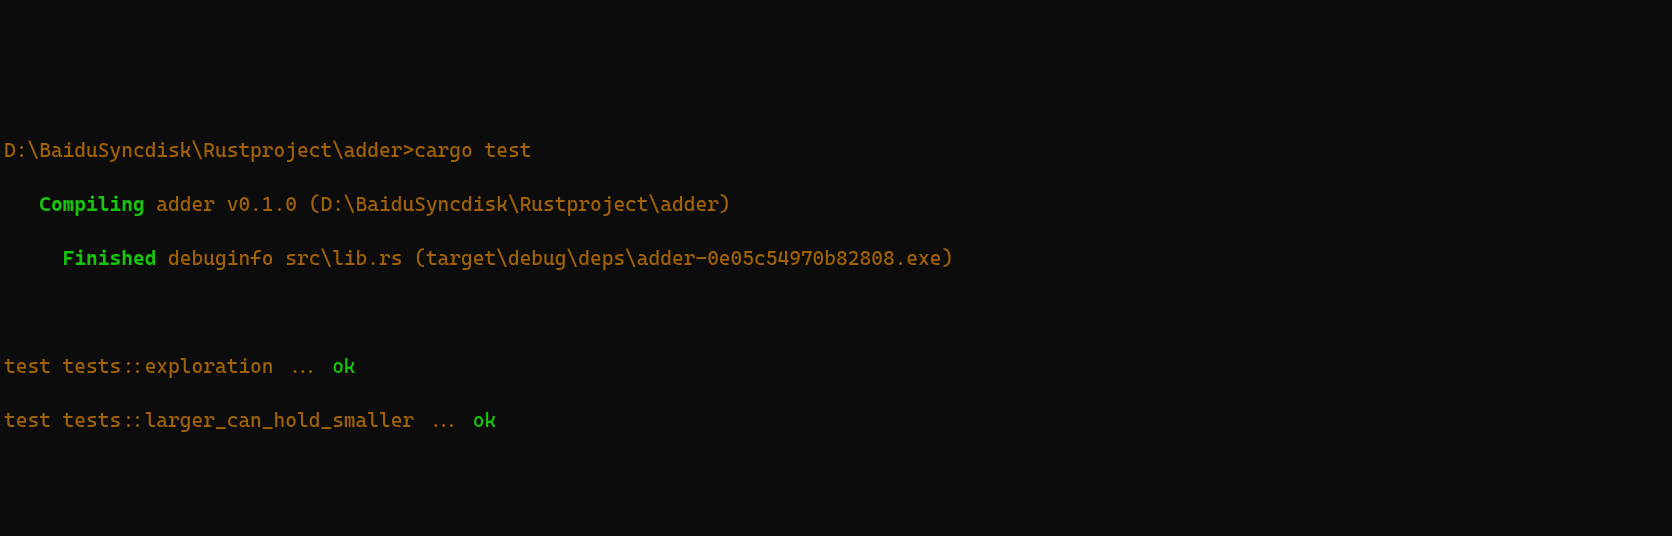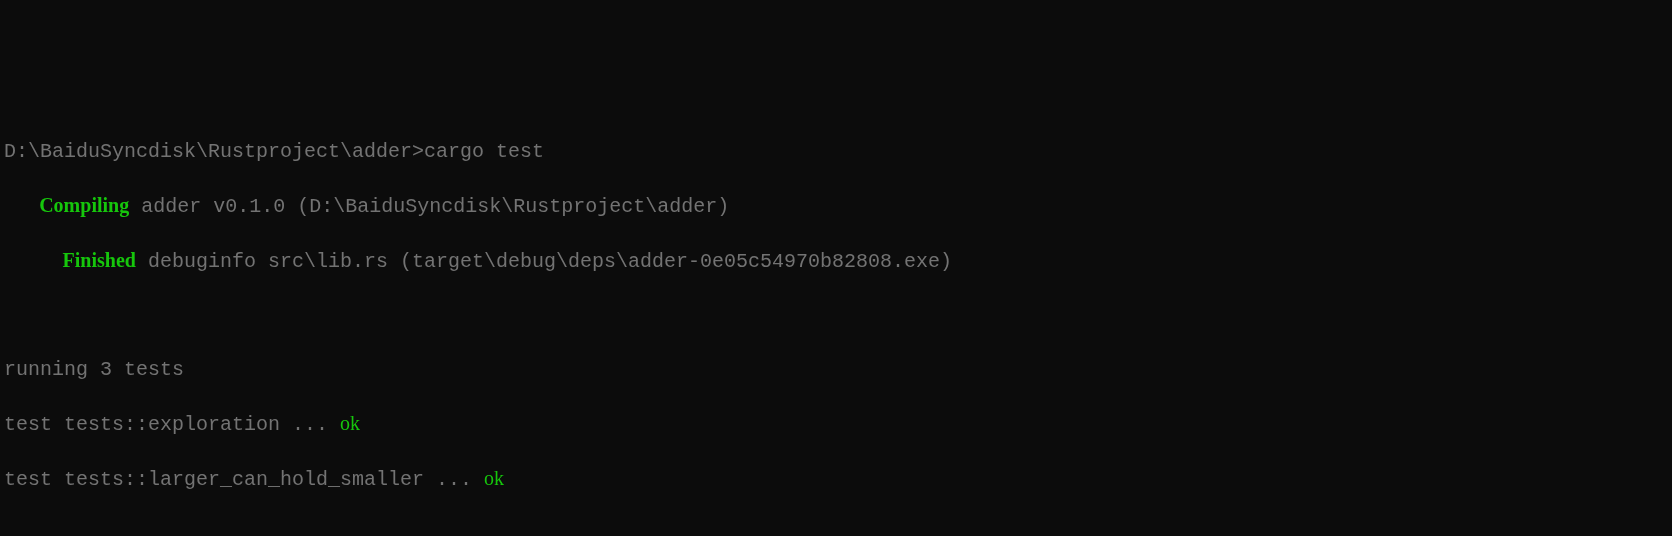--- a/index.html
+++ b/index.html
@@ -17,41 +17,38 @@
       width: 1672px;
       height: 536px;
       overflow: hidden;
       white-space: pre;
     }
     .line {
       display: block;
     }
     .green {
       color: #16c60c;
-      font-family: Liberation Serif, serif;
     }
     .white {
-      color: #737373;
-      font-family: Liberation Mono, monospace;
+      color: #a16207;
     }
     .bold {
       font-weight: bold;
     }
   </style>
 </head>
 <body>
 
 
 
 <div class="terminal">
 <span class="line"><span class="white">D:\BaiduSyncdisk\Rustproject\adder&gt;</span><span class="white">cargo test</span></span>
 <span class="line"><span>   </span><span class="green bold">Compiling</span><span class="white"> adder v0.1.0 (D:\BaiduSyncdisk\Rustproject\adder)</span></span>
 <span class="line"><span>     </span><span class="green bold">Finished</span><span class="white"> debuginfo src\lib.rs (target\debug\deps\adder-0e05c54970b82808.exe)</span></span>
 <span class="line"> </span>
-<span class="line white">running 3 tests</span>
 <span class="line"><span class="white">test tests::exploration ... </span><span class="green">ok</span></span>
 <span class="line"><span class="white">test tests::larger_can_hold_smaller ... </span><span class="green">ok</span></span>
 
 
 
 
 
 
 
 

